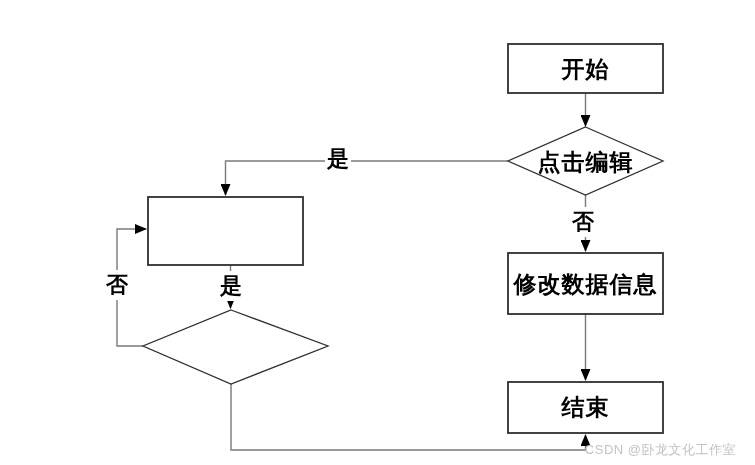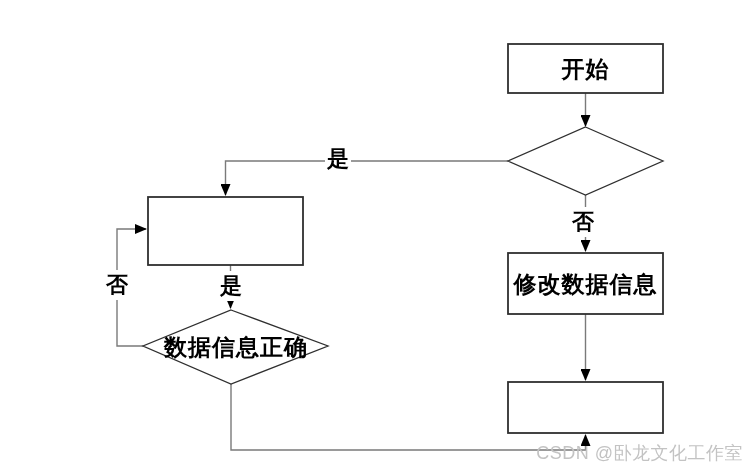--- a/index.html
+++ b/index.html
@@ -27,23 +27,23 @@
     font-weight:bold;
     font-size:22px;
     color:#000000;
     background:#ffffff;
     padding:0 2px;
     white-space:nowrap;
   }
   .watermark{
     position:absolute;
     top:441px;
-    right:12px;
+    right:19px;
     font-family:"Liberation Sans","DejaVu Sans",sans-serif;
-    font-size:18px;
+    font-size:13px;
     letter-spacing:0.5px;
     color:#c3c3c3;
     white-space:nowrap;
   }
 </style>
 </head>
 <body>
 
 <div class="canvas">
 
@@ -64,22 +64,23 @@
 
     <rect x="508" y="44" width="155" height="49" fill="#ffffff" stroke-width="1.8" stroke="#2f2f2f"></rect>
     <polygon points="585.5,127 663,161 585.5,195 508,161" fill="#ffffff" stroke-width="1.3" stroke="#2f2f2f"></polygon>
     <rect x="148" y="197" width="155" height="68" fill="#ffffff" stroke-width="1.8" stroke="#2f2f2f"></rect>
     <polygon points="231,310 328,346 231,384 143,346" fill="#ffffff" stroke-width="1.3" stroke="#2f2f2f"></polygon>
     <rect x="508" y="253" width="155" height="61" fill="#ffffff" stroke-width="1.8" stroke="#2f2f2f"></rect>
     <rect x="508" y="382" width="155" height="51" fill="#ffffff" stroke-width="1.8" stroke="#2f2f2f"></rect>
   </svg>
 
   <div class="node-label" style="left:585.5px;top:69px">开始</div>
-  <div class="node-label" style="left:236px;top:347px">数据信息正确</div>
+  <div class="node-label" style="left:585.5px;top:162px">点击编辑</div>
   <div class="node-label" style="left:585.5px;top:284px">修改数据信息</div>
+  <div class="node-label" style="left:585.5px;top:407px">结束</div>
 
   <div class="edge-label" style="left:338px;top:159px">是</div>
   <div class="edge-label" style="left:583px;top:222px">否</div>
   <div class="edge-label" style="left:231px;top:286px">是</div>
   <div class="edge-label" style="left:117px;top:285px">否</div>
 
   <div class="watermark">CSDN @卧龙文化工作室</div>
 
 </div>
 

